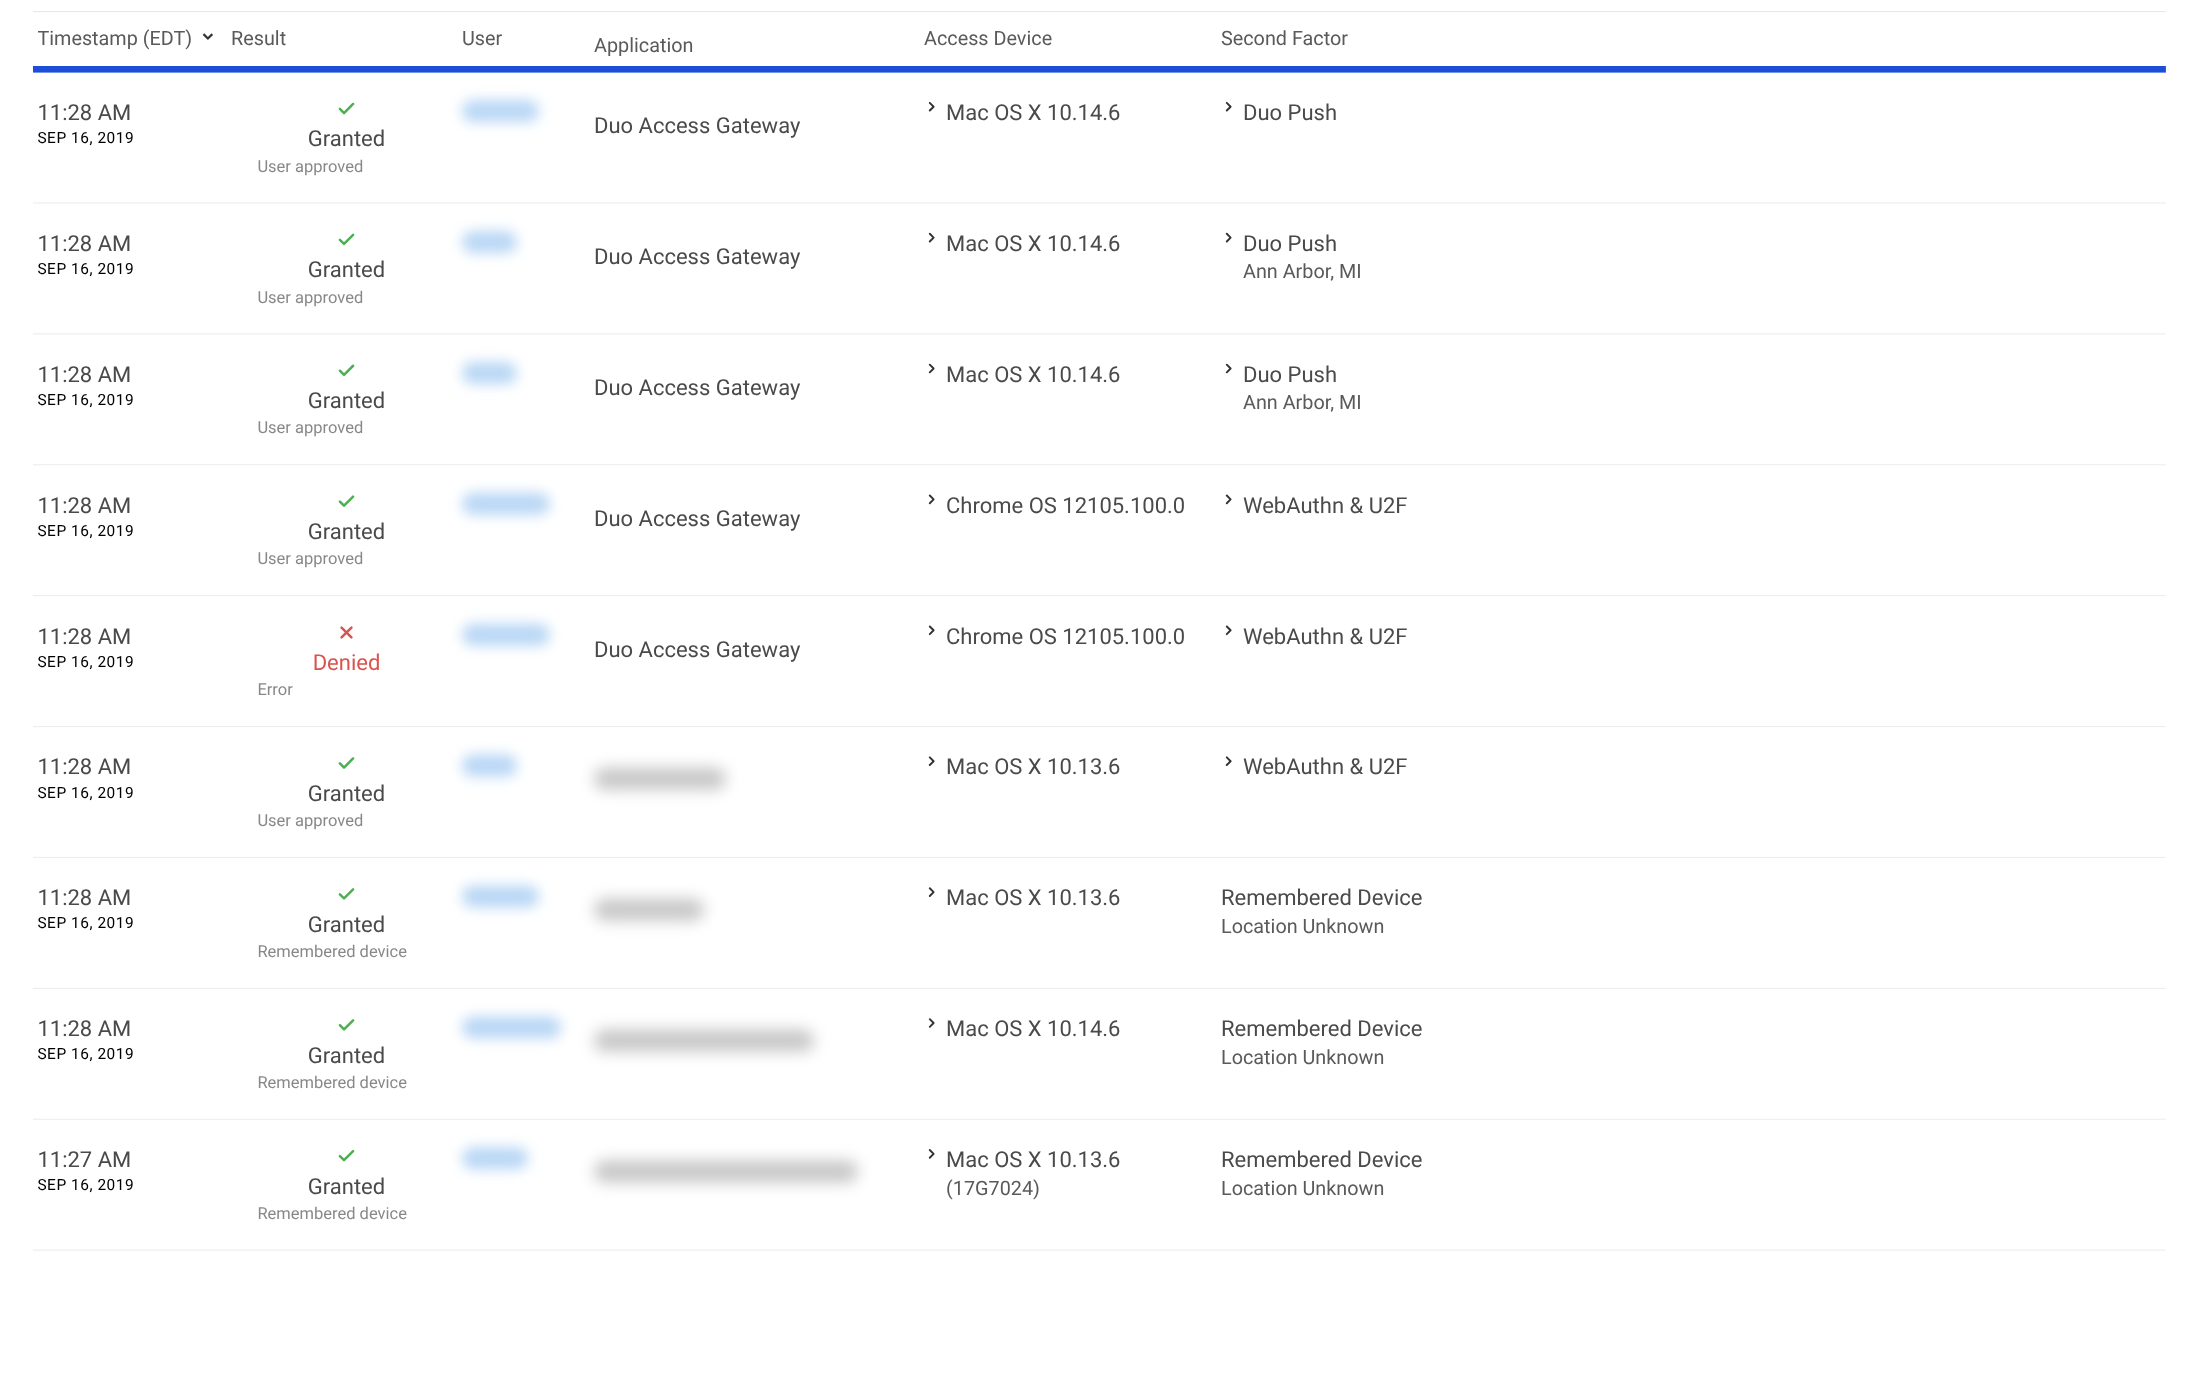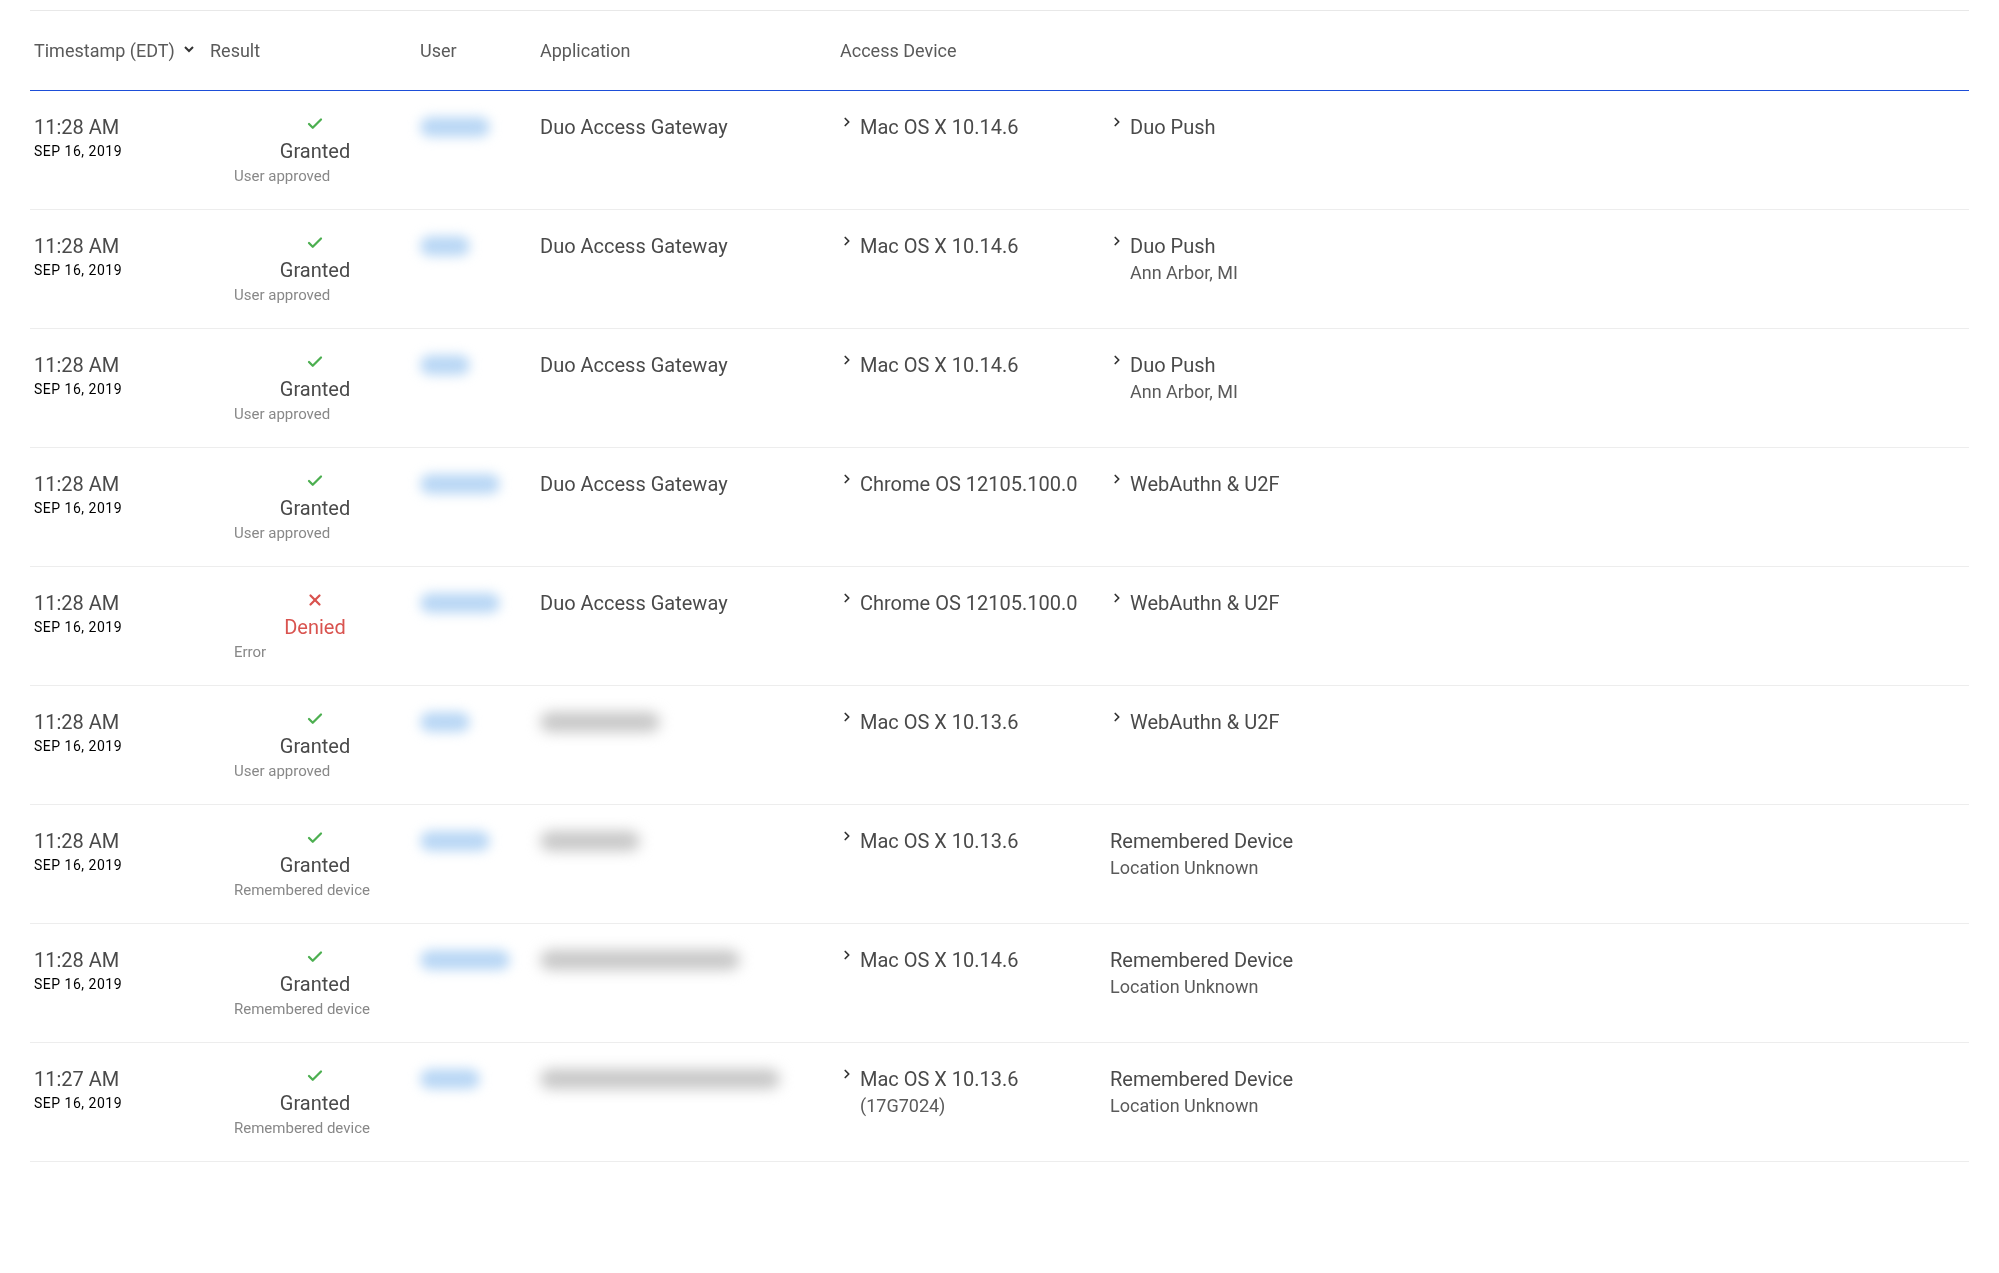--- a/index.html
+++ b/index.html
@@ -7,39 +7,39 @@
     font-family: -apple-system, BlinkMacSystemFont, "Segoe UI", Roboto, Helvetica, Arial, sans-serif;
     background: #fff;
     color: #4a4a4a;
     font-size: 18px;
     padding: 10px 30px;
   }
   .table { width: 100%; }
   .header-row {
     display: flex;
     border-top: 1px solid #e8e8e8;
-    border-bottom: 1px solid #1d4ed8;
-    padding: 29px 0;
+    border-bottom: 6px solid #1d4ed8;
+    padding: 8px 0;
   }
   .header-cell {
     color: #5a5a5a;
     font-size: 18px;
     display: flex;
     align-items: center;
     gap: 6px;
   }
   .row {
     display: flex;
     border-bottom: 1px solid #ededed;
     padding: 24px 0;
   }
   .col-timestamp { width: 180px; padding-left: 4px; }
   .col-result    { width: 210px; }
   .col-user      { width: 120px; }
-  .col-app       { width: 300px; }
+  .col-app       { width: 300px; margin-top: 12px; }
   .col-device    { width: 270px; }
   .col-factor    { flex: 1; }
   .time-main  { font-size: 20px; color: #4a4a4a; }
   .time-sub   { font-size: 14px; color: #000000; margin-top: 4px; letter-spacing: .5px; }
   .result-main { font-size: 20px; display:flex; align-items:center; gap:6px;flex-direction:column; }
   .result-sub  { font-size: 15px; color: #888; margin-top: 4px; margin-left: 24px; }
   .granted { color: #4a4a4a; }
   .denied  { color: #d9534f; }
   .check { color: #4caf50; }
   .cross { color: #d9534f; }
@@ -91,20 +91,23 @@
     </div>
     <div class="header-cell col-user">
       <span>User</span>
     </div>
     <div class="header-cell col-app">
       <span>Application</span>
     </div>
     <div class="header-cell col-device">
       <span>Access Device</span>
     </div>
+    <div class="header-cell col-factor">
+      <span>Second Factor</span>
+    </div>
   </div>
   <div id="rows">
       <div class="row">
         <div class="col-timestamp">
           <div class="time-main">11:28 AM</div>
           <div class="time-sub">SEP 16, 2019</div>
         </div>
         <div class="col-result">
           <div class="result-main granted">
             <span class="icon check">

